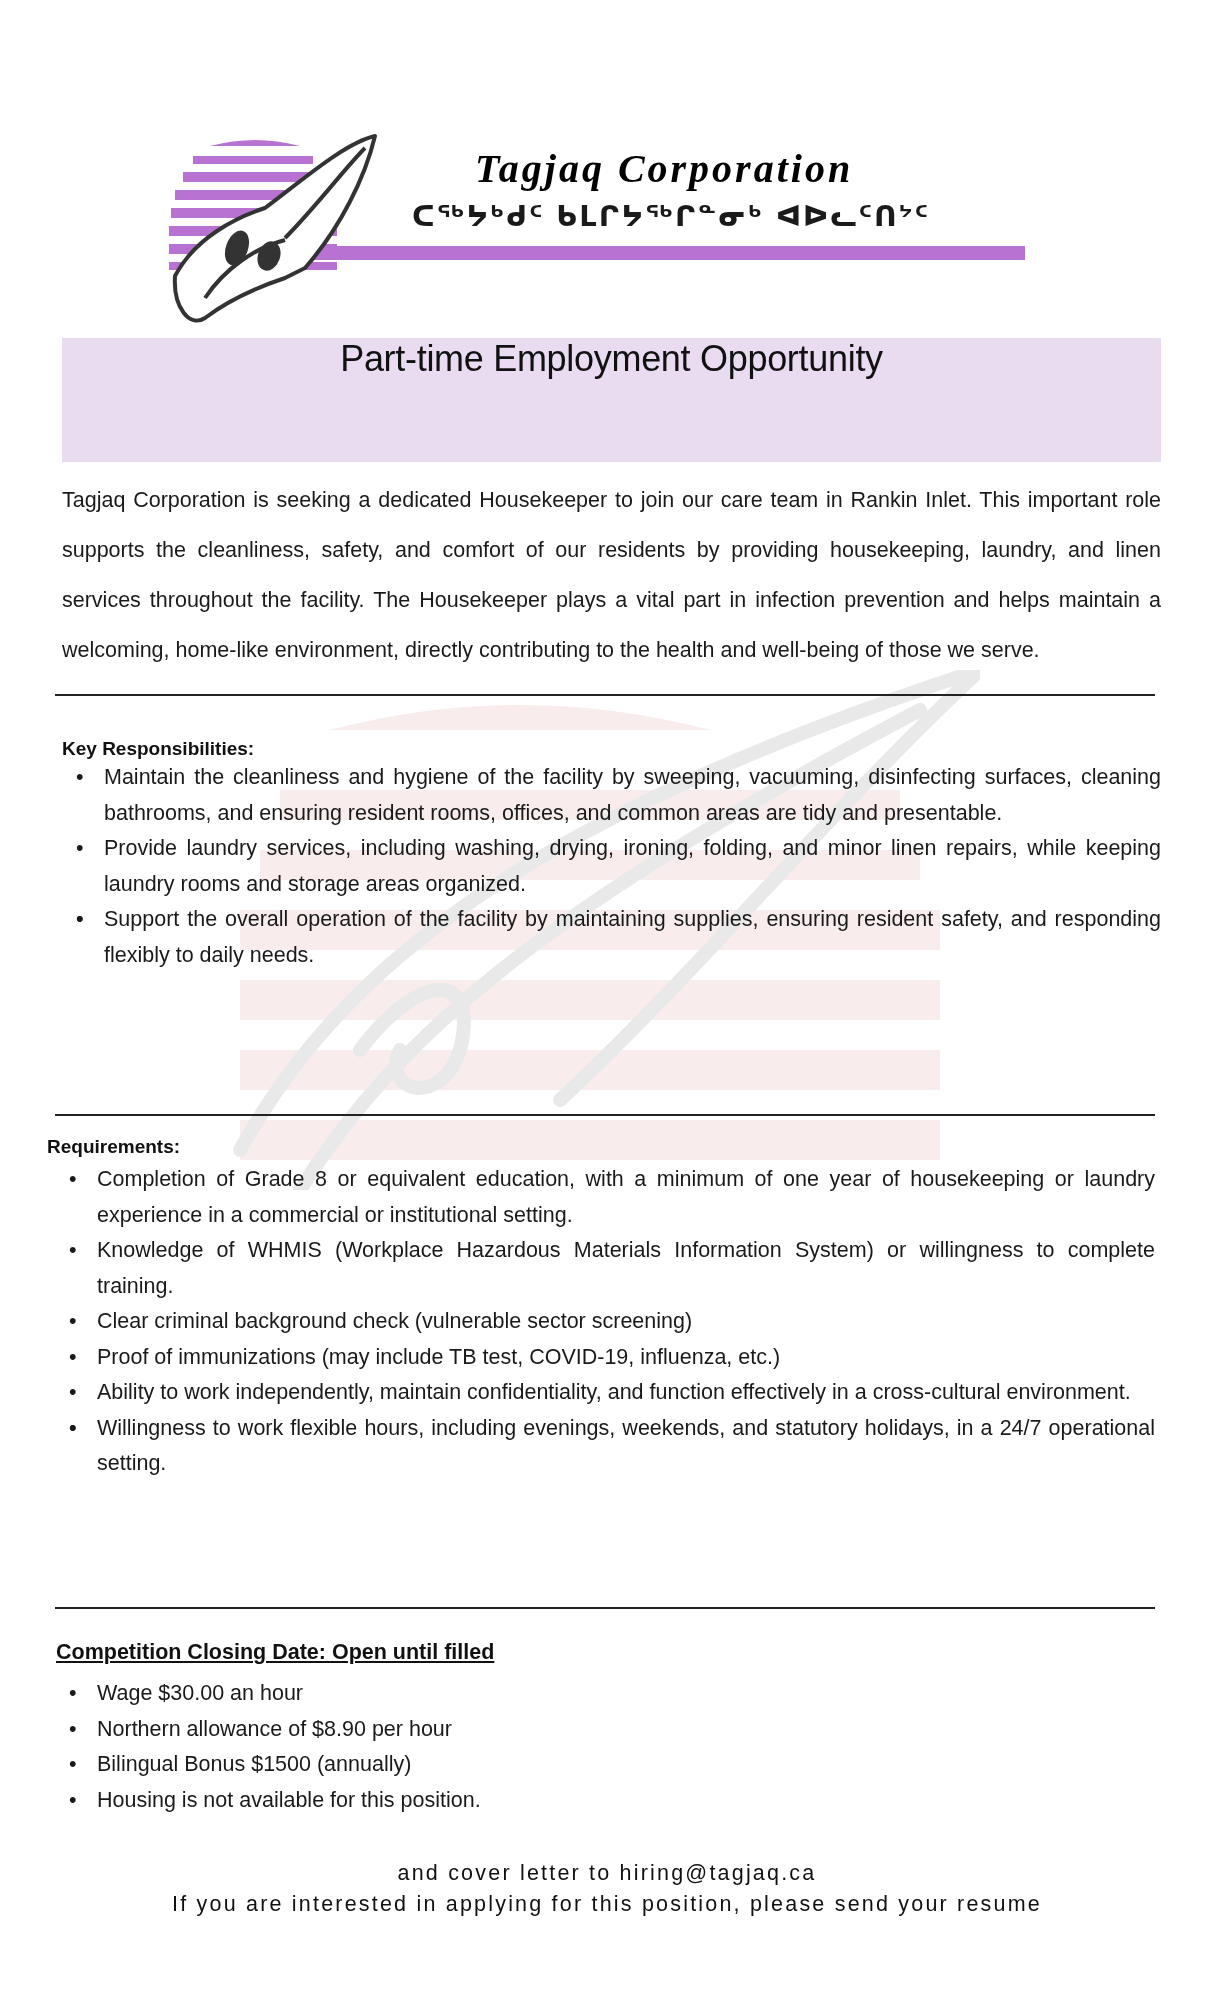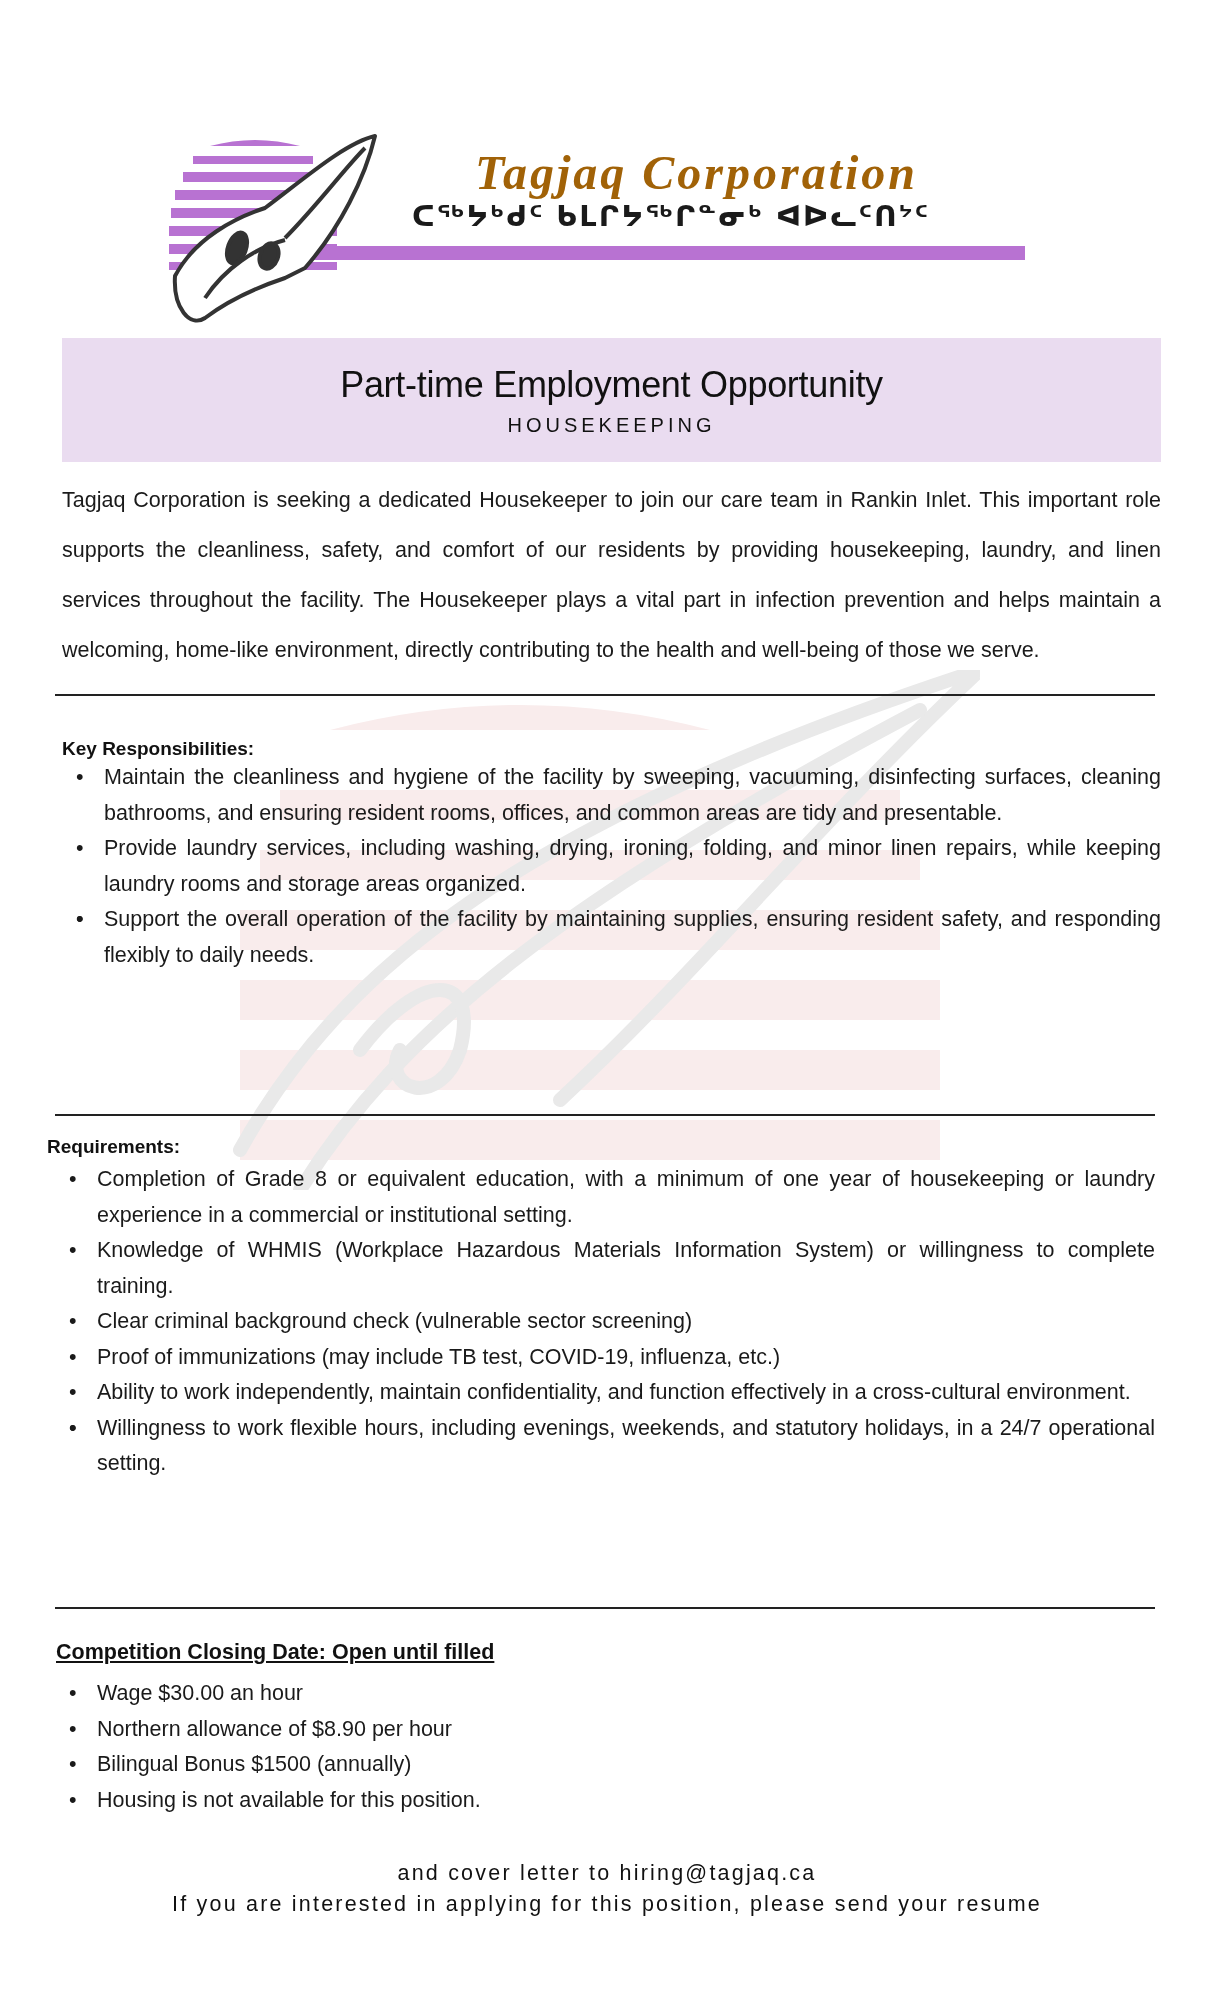--- a/index.html
+++ b/index.html
@@ -3,32 +3,32 @@
 <meta charset="utf-8">
 <style>
   html, body { margin: 0; padding: 0; }
   body {
     width: 1214px; height: 2000px; background: #ffffff; position: relative; overflow: hidden;
     font-family: "Liberation Sans", sans-serif; color: #1a1a1a;
   }
   .logo { position: absolute; left: 165px; top: 128px; width: 900px; height: 200px; }
   .logo-title {
     position: absolute; left: 475px; top: 145px; font-family: "Liberation Serif", serif;
-    font-style: italic; font-weight: bold; font-size: 48px; letter-spacing: 3px; color: #a16207;
+    font-style: italic; font-weight: bold; font-size: 40px; letter-spacing: 3px; color: #000000;
   }
   .logo-syll {
     position: absolute; left: 412px; top: 200px; font-family: "DejaVu Sans", sans-serif;
     font-weight: bold; font-size: 28px; letter-spacing: 2px; color: #1a1a1a;
   }
   .banner {
     position: absolute; left: 62px; top: 338px; width: 1099px; height: 124px; background: #eadcf0;
     text-align: center;
   }
   .banner h1 {
-    margin: 0; padding-top: 26px; font-weight: normal; font-size: 36px; color: #111;
+    margin: 0; font-weight: normal; font-size: 36px; color: #111;
     font-family: "Liberation Sans", sans-serif; letter-spacing: -0.3px;
   }
   .banner .sub { margin-top: 8px; font-size: 20px; letter-spacing: 4px; color: #111; }
   .intro {
     position: absolute; left: 62px; top: 475px; width: 1099px; font-size: 21.5px; line-height: 50px;
     text-align: justify; color: #1a1a1a;
   }
   .rule { position: absolute; left: 55px; width: 1100px; height: 2px; background: #222; }
   .section-head { position: absolute; font-weight: bold; font-size: 19px; color: #111; }
   .list { position: absolute; margin: 0; padding: 0; list-style: none; font-size: 21.5px; line-height: 35.5px; text-align: justify; }
@@ -82,21 +82,20 @@
     <ellipse cx="72" cy="120" rx="9" ry="16" fill="#333" transform="rotate(20 72 120)"></ellipse>
     <ellipse cx="104" cy="128" rx="9" ry="13" fill="#333" transform="rotate(20 104 128)"></ellipse>
     <path d="M120 110 C150 80 180 40 200 20" fill="none"></path>
   </g>
 </svg>
 <div class="logo-title">Tagjaq Corporation</div>
 <div class="logo-syll">ᑕᖅᔭᒃᑯᑦ ᑲᒪᒋᔭᖅᒋᓐᓂᒃ ᐊᐅᓚᑦᑎᔾᑦ</div>
 
 <div class="banner">
   <h1>Part-time Employment Opportunity</h1>
-  <div class="sub">HOUSEKEEPING</div>
 </div>
 
 <div class="intro">Tagjaq Corporation is seeking a dedicated Housekeeper to join our care team in Rankin Inlet. This important role supports the cleanliness, safety, and comfort of our residents by providing housekeeping, laundry, and linen services throughout the facility. The Housekeeper plays a vital part in infection prevention and helps maintain a welcoming, home-like environment, directly contributing to the health and well-being of those we serve.</div>
 
 <div class="rule" style="top:694px;"></div>
 
 <div class="section-head" style="left:62px; top:738px;text-align:center;">Key Responsibilities:</div>
 <ul class="list" style="left:62px; top:760px; width:1099px;">
   <li><span class="bullet">•</span><span>Maintain the cleanliness and hygiene of the facility by sweeping, vacuuming, disinfecting surfaces, cleaning bathrooms, and ensuring resident rooms, offices, and common areas are tidy and presentable.</span></li>
   <li><span class="bullet">•</span><span>Provide laundry services, including washing, drying, ironing, folding, and minor linen repairs, while keeping laundry rooms and storage areas organized.</span></li>

